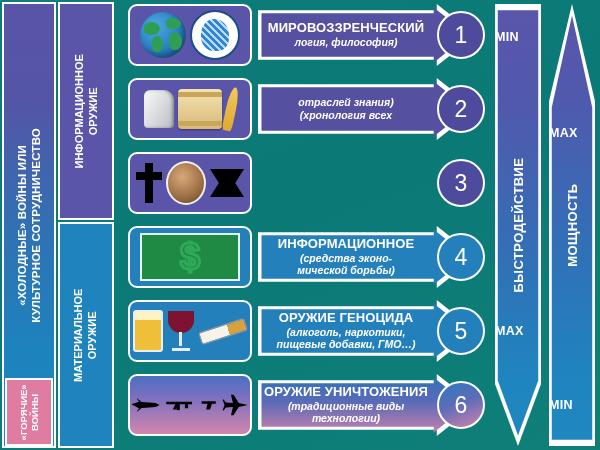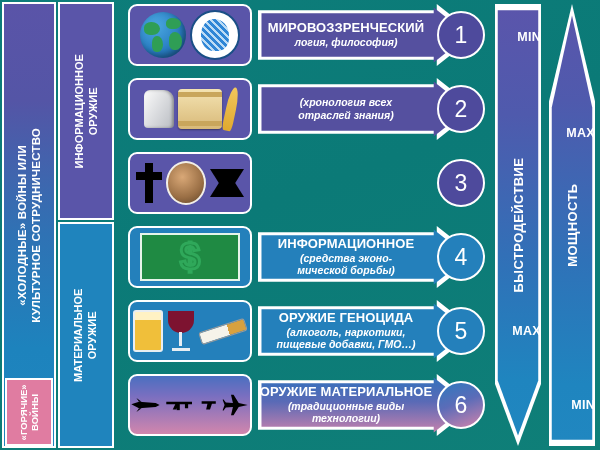--- a/index.html
+++ b/index.html
@@ -103,21 +103,21 @@
   #arrow-power .outline{
     -webkit-clip-path:polygon(50% 0,100% 22%,100% 100%,0 100%,0 22%);
     clip-path:polygon(50% 0,100% 22%,100% 100%,0 100%,0 22%);
   }
   #arrow-power .body{
     -webkit-clip-path:polygon(50% 2.6%,94% 23.4%,94% 98.6%,6% 98.6%,6% 23.4%);
     clip-path:polygon(50% 2.6%,94% 23.4%,94% 98.6%,6% 98.6%,6% 23.4%);
     background:linear-gradient(180deg,#5b55ab 0%,#4f5aad 22%,#2f72b8 58%,#1f85bf 86%,#2087c0 100%);
   }
   .bigarrow .cap{
-    position:absolute;left:0;width:100%;text-align:right;
+    position:absolute;left:0;width:100%;text-align:left;
     color:#ffffff;font-size:12.5px;font-weight:bold;z-index:3;letter-spacing:.3px;
   }
   .bigarrow .mid{
     position:absolute;left:50%;top:50%;
     transform:translate(-50%,-50%) rotate(-90deg);
     white-space:nowrap;color:#ffffff;font-size:13px;font-weight:bold;
     z-index:3;letter-spacing:.4px;
   }
 
   
@@ -228,22 +228,22 @@
           <s style="top:3px"></s>
           <s style="bottom:3px"></s>
         </div>
       <div class="quill"></div>
     </div>
   </div>
   <div class="band" style="top:78px">
     <div class="shape"></div>
     <div class="fill" style="background:#55509f"></div>
     <div class="txt">
+      <div class="t2">отраслей знания)</div>
       <div class="t2">(хронология всех</div>
-      <div class="t2">отраслей знания)</div>
     </div>
   </div>
   <div class="num" style="top:85px;background:#4e4a9c">
     <span>2</span>
   </div>
 
   <div class="pic" style="top:152px;background:#5a55a9">
     <div class="inner">
       <div class="cross"></div>
       <div class="face"></div>
@@ -316,21 +316,21 @@
       </svg>
       <svg width="44" height="40" viewBox="0 0 44 40">
         <path d="M40 20 L26 17 L18 4 L14 4 L17 17 L6 16 L2 11 L1 12 L4 20 L1 28 L2 29 L6 24 L17 23 L14 36 L18 36 L26 23 Z" fill="#000"></path>
       </svg>
     </div>
   </div>
   <div class="band" style="top:374px">
     <div class="shape"></div>
     <div class="fill" style="background:linear-gradient(180deg,#2e73bd 0%,#5a6ab6 45%,#d083ac 100%)"></div>
     <div class="txt">
-      <div class="t1">ОРУЖИЕ МАТЕРИАЛЬНОЕ</div>
+      <div class="t1">ОРУЖИЕ УНИЧТОЖЕНИЯ</div>
       <div class="t2">(традиционные виды</div>
       <div class="t2">технологии)</div>
     </div>
   </div>
   <div class="num" style="top:381px;background:linear-gradient(160deg,#2f78be 0%,#5b6cb8 45%,#d083ac 100%)">
     <span>6</span>
   </div>
 
   <div class="bigarrow" id="arrow-speed">
     <div class="outline"></div>

